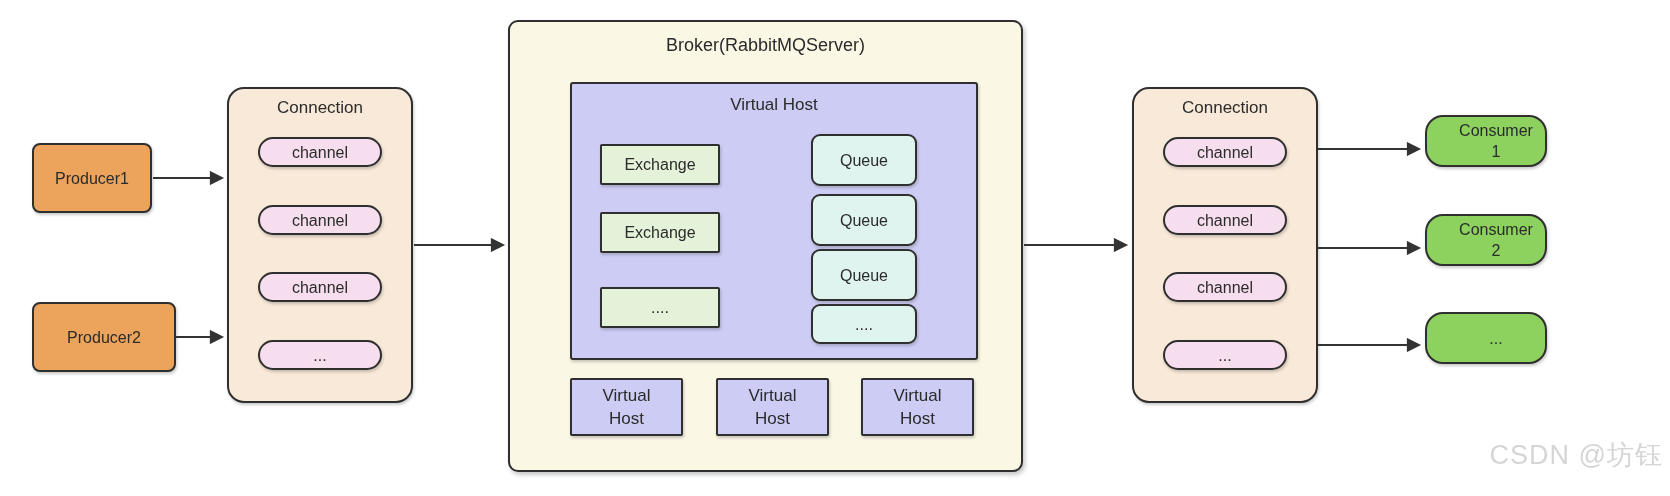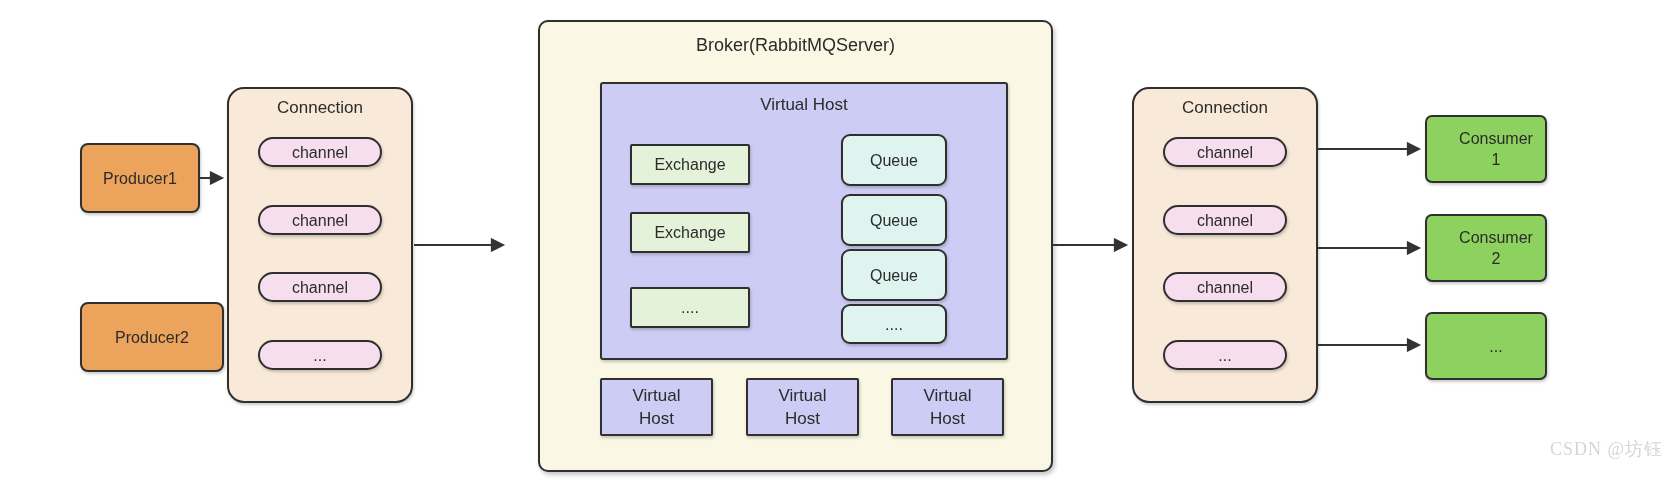--- a/index.html
+++ b/index.html
@@ -11,36 +11,36 @@
     position:absolute;box-sizing:border-box;
     border:2px solid var(--border,#2F2F2F);
     display:flex;align-items:center;justify-content:center;
     text-align:center;font-size:16px;line-height:21px;white-space:pre-line;
     box-shadow:1px 2px 3px rgba(70,70,70,.28);
   }
   .panel-title{
     position:absolute;left:0;width:100%;text-align:center;
     font-size:17px;color:#2b2b2b;pointer-events:none;
   }
-  .producer{background:var(--producer-fill,#ECA35C);border-radius:8px;margin-left:48px;}
+  .producer{background:var(--producer-fill,#ECA35C);border-radius:8px;}
   .connection{background:var(--connection-fill,#F9E9D8);border-radius:17px;}
   .channel{background:var(--channel-fill,#F7DEEF);border-radius:21px;width:124px;height:30px;left:29px;}
-  .broker{background:var(--broker-fill,#FAF7E4);border-radius:10px;box-shadow:2px 3px 4px rgba(70,70,70,.3);margin-left:30px;}
+  .broker{background:var(--broker-fill,#FAF7E4);border-radius:10px;box-shadow:2px 3px 4px rgba(70,70,70,.3);}
   .vhost-big{background:var(--virtual-host-fill,#CCCCF5);border-radius:3px;}
   .exchange{background:var(--exchange-fill,#E3F2D9);border-radius:2px;width:120px;height:41px;left:28px;}
   .queue{background:var(--queue-fill,#DFF4EF);border-radius:9px;width:106px;height:52px;left:239px;}
   .vhost-small{background:var(--virtual-host-fill,#CCCCF5);border-radius:2px;width:113px;height:58px;top:356px;font-size:17px;line-height:23px;}
-  .consumer{background:var(--consumer-fill,#8DD15E);border-radius:7px;width:122px;height:68px;left:1425px;padding-left:20px;}
+  .consumer{background:var(--consumer-fill,#8DD15E);border-radius:18px;width:122px;height:52px;left:1425px;padding-left:20px;}
   .arrows{position:absolute;left:0;top:0;pointer-events:none;}
   .arrows line{stroke:var(--arrow,#333333);stroke-width:2.2px;}
   .arrows path{fill:var(--arrow,#333333);}
   .watermark{
-    position:absolute;right:7px;top:437px;font-size:18px;letter-spacing:1px;
+    position:absolute;right:7px;top:437px;font-size:27px;letter-spacing:1px;
     color:var(--watermark-color,#D5D5D5);text-shadow:1px 1px 0 #ffffff;
-    font-family:Liberation Serif, serif;
+    font-family:Liberation Sans, sans-serif;
   }
 </style>
 </head>
 <body>
 
 <div class="canvas">
 
   <svg class="arrows" width="1670" height="496" viewBox="0 0 1670 496">
     <defs>
       <marker id="ah" viewBox="0 0 10 10" refX="8.5" refY="5" markerWidth="7.5" markerHeight="6.5" orient="auto-start-reverse">

